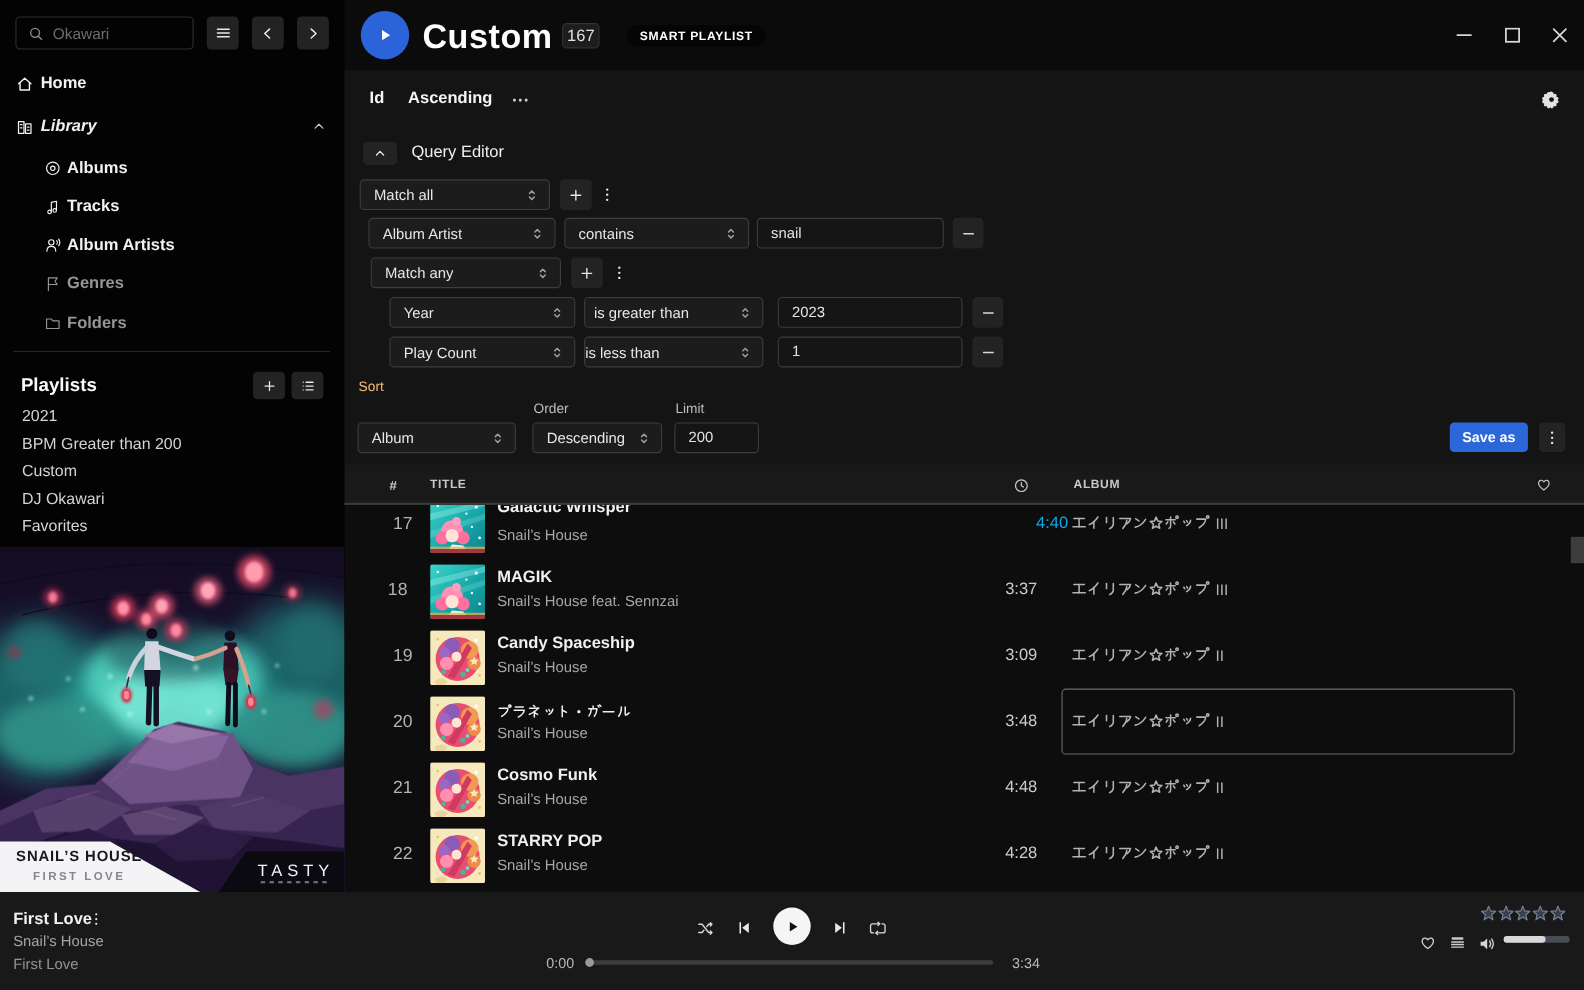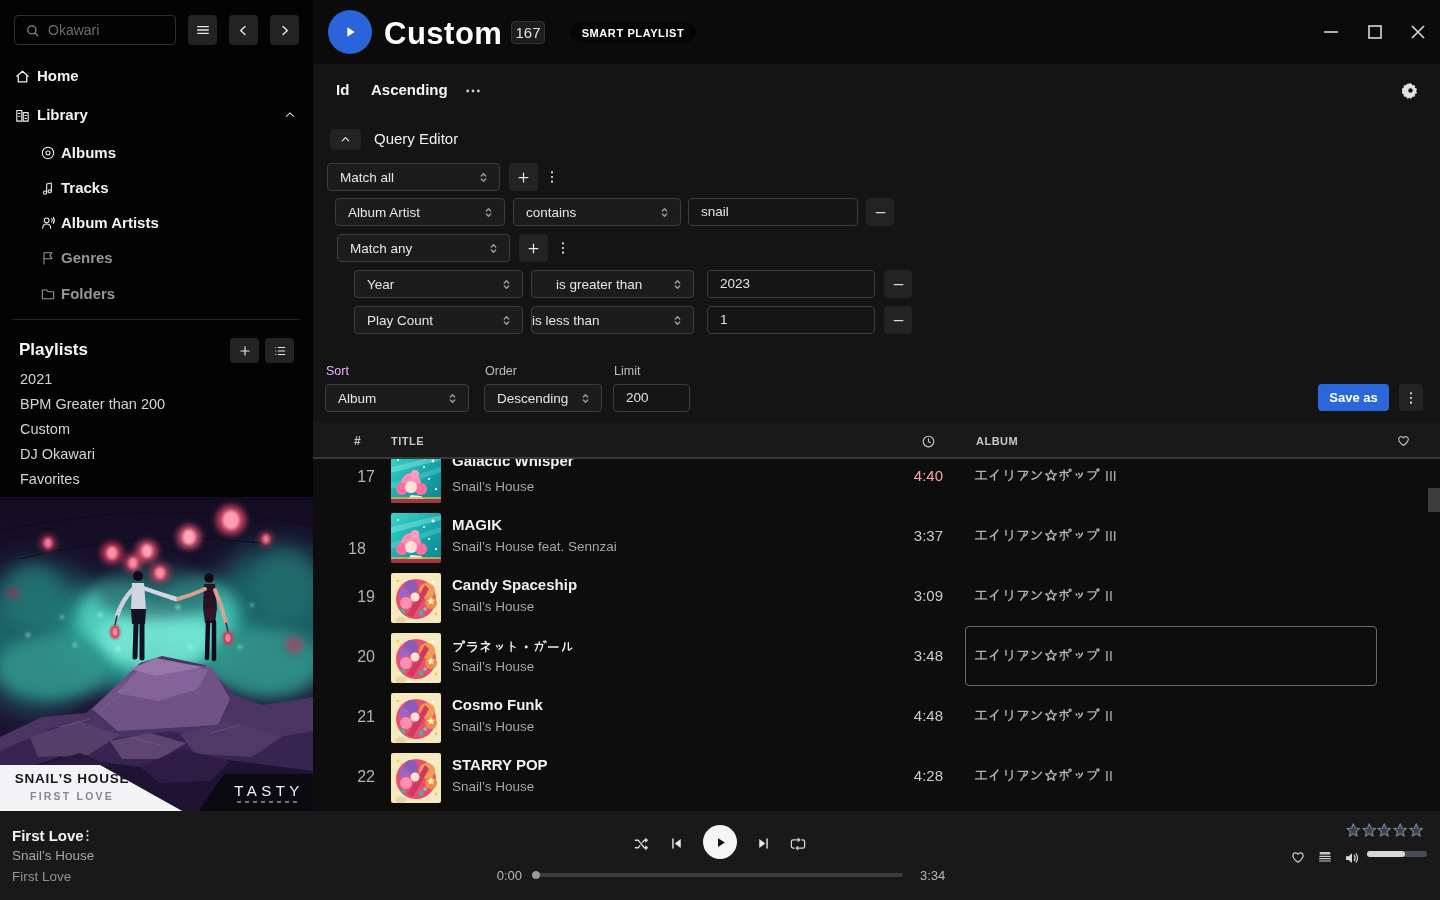--- a/index.html
+++ b/index.html
@@ -50,21 +50,21 @@
       </svg>
     </div>
     <div class="abs navtxt" style="left:37px;top:67px;">Home</div>
     <div class="ghost" style="left:14px;top:107px;">
       <svg width="17" height="17" viewBox="0 0 24 24" fill="none" stroke="#f2f2f2" stroke-width="1.6" stroke-linecap="round" stroke-linejoin="round">
         <rect x="4" y="5" width="7" height="15"></rect>
         <rect x="13" y="8" width="7" height="12"></rect>
         <path d="M6.5 9 h2 M6.5 13 h2 M15.5 12 h2 M15.5 16 h2"></path>
       </svg>
     </div>
-    <div class="abs navtxt" style="left:37px;top:106px;">Library</div>
+    <div class="abs navtxt" style="left:37px;top:106px;font-style:italic;">Library</div>
     <div class="ghost" style="left:283px;top:108px;">
       <svg width="14" height="14" viewBox="0 0 24 24" fill="none" stroke="#c9c9c9" stroke-width="2" stroke-linecap="round" stroke-linejoin="round">
         <path d="M6 14.5 L12 8.5 L18 14.5"></path>
       </svg>
     </div>
     <div class="ghost" style="left:40px;top:145px;">
       <svg width="16" height="16" viewBox="0 0 24 24" fill="none" stroke="#f2f2f2" stroke-width="1.6" stroke-linecap="round" stroke-linejoin="round">
         <circle cx="12" cy="12" r="8.5"></circle>
         <circle cx="12" cy="12" r="3"></circle>
       </svg>
@@ -348,21 +348,21 @@
         <circle cx="12" cy="19" r="1.6" fill="#e8e8e8" stroke="none"></circle>
       </svg>
     </div>
     <div class="sel" style="left:41px;top:270px;width:169px;">
       <span style="margin-left:12px">Year</span>
       <span class="ud"><svg width="15" height="15" viewBox="0 0 24 24" fill="none" stroke="#9f9f9f" stroke-width="2.2" stroke-linecap="round" stroke-linejoin="round">
           <path d="M8.5 9.5 L12 6 L15.5 9.5 M8.5 14.5 L12 18 L15.5 14.5"></path>
         </svg></span>
     </div>
     <div class="sel" style="left:218px;top:270px;width:163px;">
-      <span style="margin-left:24px">is greater than</span>
+      <span style="margin-left:8px">is greater than</span>
       <span class="ud"><svg width="15" height="15" viewBox="0 0 24 24" fill="none" stroke="#9f9f9f" stroke-width="2.2" stroke-linecap="round" stroke-linejoin="round">
           <path d="M8.5 9.5 L12 6 L15.5 9.5 M8.5 14.5 L12 18 L15.5 14.5"></path>
         </svg></span>
     </div>
     <div class="inp" style="left:394px;top:270px;width:168px;">2023</div>
     <div class="sqb" style="left:571px;top:270px;width:28px;height:28px;">
       <svg width="15" height="15" viewBox="0 0 24 24" fill="none" stroke="#dadada" stroke-width="2" stroke-linecap="round" stroke-linejoin="round">
         <path d="M5 12 H19"></path>
       </svg>
     </div>
@@ -377,21 +377,21 @@
       <span class="ud"><svg width="15" height="15" viewBox="0 0 24 24" fill="none" stroke="#9f9f9f" stroke-width="2.2" stroke-linecap="round" stroke-linejoin="round">
           <path d="M8.5 9.5 L12 6 L15.5 9.5 M8.5 14.5 L12 18 L15.5 14.5"></path>
         </svg></span>
     </div>
     <div class="inp" style="left:394px;top:306px;width:168px;">1</div>
     <div class="sqb" style="left:571px;top:306px;width:28px;height:28px;">
       <svg width="15" height="15" viewBox="0 0 24 24" fill="none" stroke="#dadada" stroke-width="2" stroke-linecap="round" stroke-linejoin="round">
         <path d="M5 12 H19"></path>
       </svg>
     </div>
-    <div class="abs" style="left:13px;top:364px;color:#f0abfc;font-size:12.5px;">Sort</div>
+    <div class="abs" style="left:13px;top:344px;color:#fdba74;font-size:12.5px;">Sort</div>
     <div class="sel" style="left:12px;top:384px;width:144px;">
       <span style="margin-left:12px">Album</span>
       <span class="ud"><svg width="15" height="15" viewBox="0 0 24 24" fill="none" stroke="#9f9f9f" stroke-width="2.2" stroke-linecap="round" stroke-linejoin="round">
           <path d="M8.5 9.5 L12 6 L15.5 9.5 M8.5 14.5 L12 18 L15.5 14.5"></path>
         </svg></span>
     </div>
     <div class="abs" style="left:172px;top:364px;color:#bdbdbd;font-size:12.5px;">Order</div>
     <div class="sel" style="left:171px;top:384px;width:118px;">
       <span style="margin-left:12px">Descending</span>
       <span class="ud"><svg width="15" height="15" viewBox="0 0 24 24" fill="none" stroke="#9f9f9f" stroke-width="2.2" stroke-linecap="round" stroke-linejoin="round">
@@ -445,21 +445,21 @@
 <rect x="0" y="46" width="50" height="4" fill="#a33644"></rect>
 <rect x="0" y="44" width="50" height="2" fill="#d8b84a" opacity="0.8"></rect>
 <circle cx="42" cy="8" r="1.4" fill="#fff"></circle>
         <circle cx="38" cy="26" r="1.1" fill="#fff"></circle>
 <circle cx="7" cy="7" r="1.1" fill="#fff"></circle>
         <circle cx="45" cy="36" r="1.2" fill="#fff"></circle>
 <circle cx="33" cy="14" r="1" fill="#fff"></circle>
 </svg></div>
     <div class="abs" style="left:139px;top:452px;color:#f0f0f0;font-size:15px;font-weight:bold;">Galactic Whisper</div>
     <div class="abs" style="left:139px;top:479px;color:#a6a6a6;font-size:13.5px;">Snail’s House</div>
-    <div class="abs" style="left:580px;top:467px;width:50px;text-align:right;color:#fca5a5;font-size:15px;">4:40</div>
+    <div class="abs" style="left:608px;top:467px;width:50px;text-align:right;color:#0ea5e9;font-size:15px;">4:40</div>
     <div class="abs" style="left:661px;top:468px;white-space:nowrap;"><svg width="126" height="16" viewBox="0 0 126 16" style="overflow:visible" fill="none" stroke="#b2b2b2" stroke-width="10" stroke-linecap="round" stroke-linejoin="round">
         <g transform="translate(0,0) scale(0.14)">
           <path d="M16,24 H84"></path>
           <path d="M50,24 V78"></path>
           <path d="M10,78 H90"></path>
         </g>
         <g transform="translate(14,0) scale(0.14)">
           <path d="M72,14 Q48,50 16,64"></path>
           <path d="M46,44 V88"></path>
         </g>
@@ -488,21 +488,21 @@
         <g transform="translate(98,0) scale(0.14)">
           <path d="M30,42 L36,52"></path>
           <path d="M48,38 L54,48"></path>
           <path d="M74,36 Q72,56 48,70"></path>
         </g>
         <g transform="translate(112,0) scale(0.14)">
           <path d="M14,28 H72 Q72,56 30,84"></path>
           <path d="M85,14 m-8,0 a8,8 0 1,0 16,0 a8,8 0 1,0 -16,0"></path>
         </g>
       </svg><span style="color:#b2b2b2;font-size:14px;margin-left:5px;position:relative;top:-3px;">III</span></div>
-    <div class="abs" style="left:35px;top:540px;width:27px;text-align:left;color:#b2b2b2;font-size:16px;">18</div>
+    <div class="abs" style="left:35px;top:528px;width:27px;text-align:center;color:#b2b2b2;font-size:16px;">18</div>
     <div class="abs" style="left:78px;top:513px;width:50px;height:50px;overflow:hidden;border-radius:2px;"><svg width="50" height="50" viewBox="0 0 50 50">
 <defs>
           <linearGradient id="ca" x1="0" y1="0" x2="1" y2="1">
 <stop offset="0" stop-color="#3ad6cb"></stop>
             <stop offset="0.55" stop-color="#17a6a9"></stop>
             <stop offset="1" stop-color="#0d828e"></stop>
           </linearGradient>
         </defs>
 <rect width="50" height="50" fill="url(#ca)"></rect>
 <path d="M0 14 L50 2 L50 7 L0 20 Z" fill="#b8fff2" opacity="0.3"></path>

